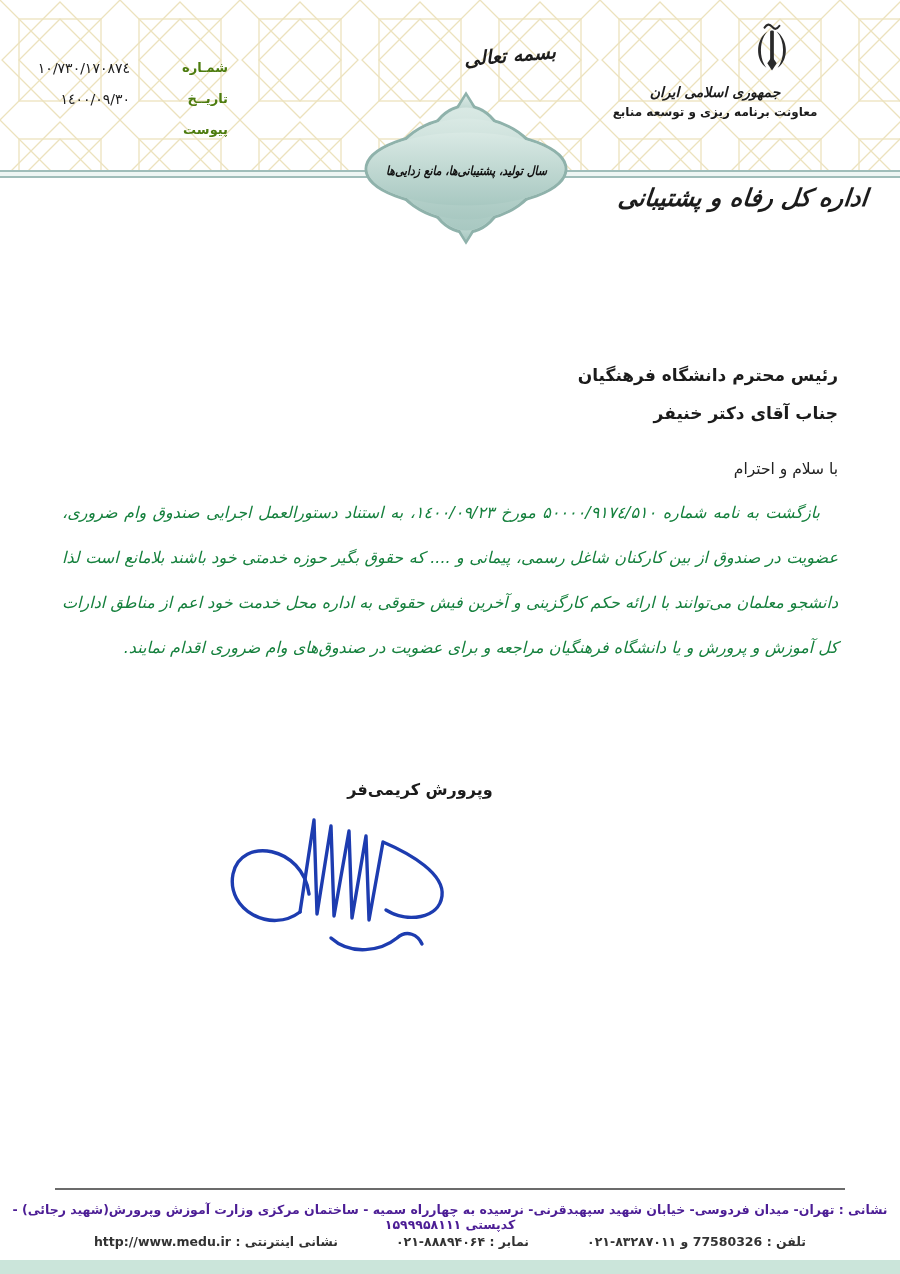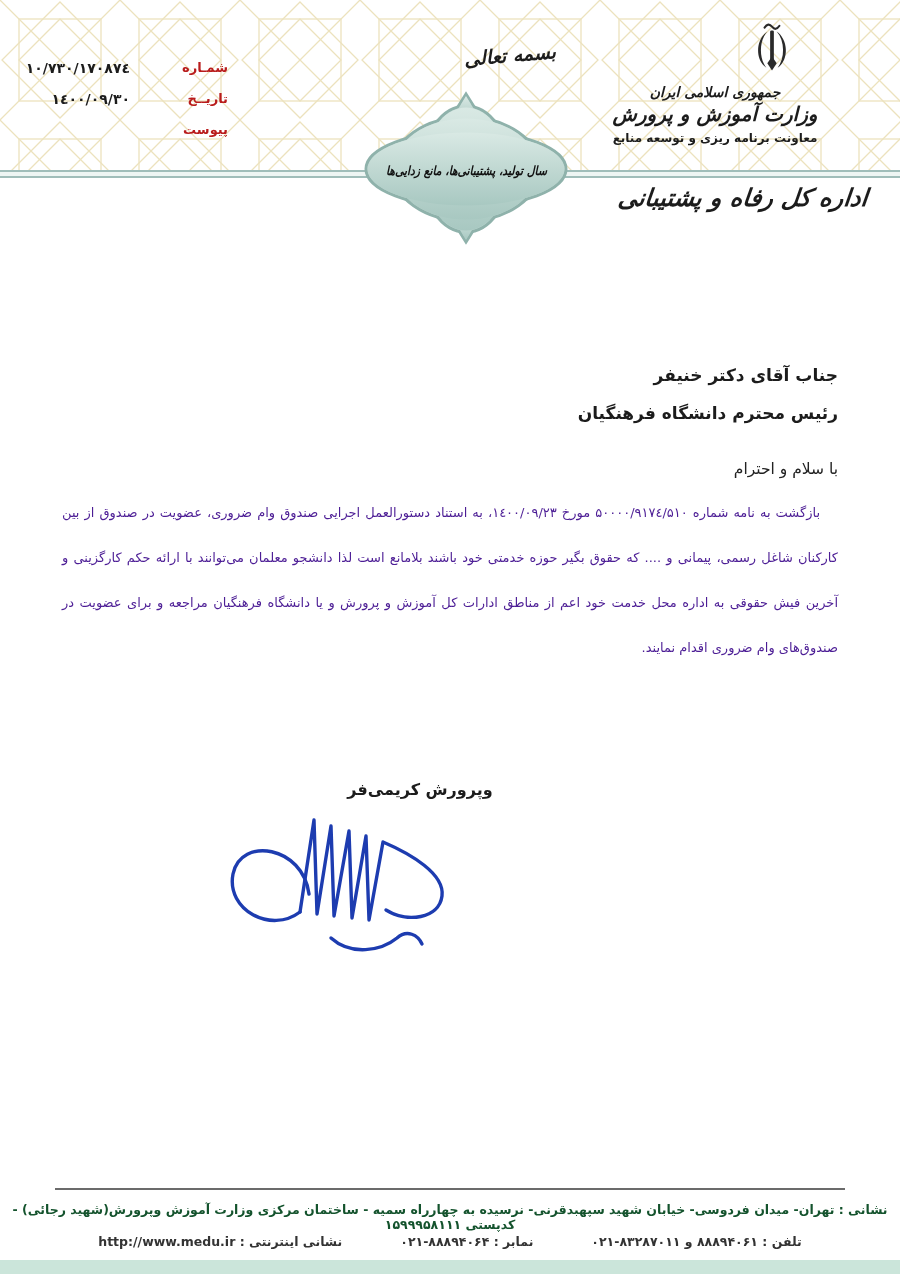--- a/index.html
+++ b/index.html
@@ -13,42 +13,42 @@
     border-top:2px solid #a0bdb9;border-bottom:2px solid #a0bdb9;background:#eef5f3;}
   .besmele{position:absolute;top:44px;left:440px;width:140px;z-index:2;text-align:center;
     font-size:19px;font-weight:bold;font-style:italic;transform:rotate(-5deg);}
   .emblem{position:absolute;top:20px;left:744px;width:56px;height:62px;z-index:2;}
   .org-block{position:absolute;top:84px;left:575px;width:280px;z-index:2;text-align:center;direction:rtl;}
   .org1{font-size:14px;font-weight:bold;font-style:italic;}
   .org2{font-size:20px;font-weight:bold;font-style:italic;margin-top:2px;}
   .org3{font-size:12px;font-weight:bold;margin-top:5px;}
   .meta{position:absolute;top:60px;left:13px;width:215px;z-index:2;direction:rtl;}
   .meta-row{position:relative;height:31px;}
-  .meta-label{position:absolute;right:0;top:0;font-size:13px;font-weight:bold;color:#b91c1c;}
-  .meta-value{position:absolute;right:98px;top:0;font-size:14px;font-weight:bold;direction:rtl;text-align:right;}
+  .meta-label{position:absolute;right:0;top:0;font-size:13px;font-weight:bold;color:#4d7c0f;}
+  .meta-value{position:absolute;right:98px;top:0;font-size:14px;font-weight:normal;direction:rtl;text-align:right;}
   .medallion{position:absolute;top:90px;left:358px;width:216px;height:156px;z-index:3;}
   .slogan{position:absolute;top:160px;left:358px;width:216px;z-index:4;text-align:center;direction:rtl;}
   .slogan span{display:inline-block;white-space:nowrap;transform:scaleX(0.86);
     font-size:12.5px;font-weight:bold;font-style:italic;color:#111;}
   .department{position:absolute;top:184px;right:32px;z-index:2;direction:rtl;
     font-size:24px;font-weight:bold;font-style:italic;transform:skewX(-6deg);}
   
   .recipient{position:absolute;top:356px;right:62px;direction:rtl;text-align:right;
     font-size:17px;font-weight:bold;line-height:38px;}
   .salutation{position:absolute;top:460px;right:62px;direction:rtl;font-size:15.5px;color:#222;margin-left:44px;}
   .body-par{position:absolute;top:490px;right:62px;left:62px;direction:rtl;
-    text-align:justify;font-size:13px;line-height:45px;color:#4c1d95;text-indent:18px;}
+    text-align:justify;font-size:16px;line-height:45px;color:#15803d;text-indent:18px;font-style:italic;}
   
   .sig-text{position:absolute;top:776px;left:320px;width:200px;text-align:center;
     direction:rtl;font-size:16px;font-weight:bold;line-height:28px;}
   .sig-svg{position:absolute;top:798px;left:213px;width:248px;height:165px;}
   
   .footer-rule{position:absolute;top:1188px;left:55px;right:55px;height:0;border-top:2px solid #6b6b6b;}
   .footer-address{position:absolute;top:1202px;left:10px;right:10px;direction:rtl;text-align:center;
-    font-size:12.5px;font-weight:bold;color:#14532d;}
+    font-size:12.5px;font-weight:bold;color:#4c1d95;}
   .footer-line2{position:absolute;top:1234px;left:0;right:0;display:flex;direction:rtl;
     justify-content:center;gap:58px;font-size:12.5px;font-weight:bold;color:#333;}
   .footer-item{direction:rtl;white-space:nowrap;}
   .web-url{direction:ltr;unicode-bidi:embed;}
   .bottom-bar{position:absolute;left:0;bottom:0;width:900px;height:14px;background:#cbe5da;}
 </style>
 </head>
 <body>
 
 <div class="page">
@@ -80,21 +80,20 @@
         <path d="M35,11 C47,19 49,41 36,50 C44,40 44,21 35,11 Z"></path>
         <rect x="28" y="10" width="4" height="34" rx="1.5"></rect>
         <path d="M30,53 l5,-8 -5,-7 -5,7 z"></path>
       </g>
       <path d="M22,7 q4,-6 8,-1 q4,5 8,-1" fill="none" stroke="#2a2a2a" stroke-width="2.2" stroke-linecap="round"></path>
     </svg>
   </div>
 
   <div class="org-block">
     <div class="org1">جمهوری اسلامی ایران</div>
-    <div class="org2">وزارت آموزش و پرورش</div>
     <div class="org3">معاونت برنامه ریزی و توسعه منابع</div>
   </div>
 
   <div class="meta">
     <div class="meta-row">
       <span class="meta-label">شمـاره</span>
       <span class="meta-value">۷۳۰/۱۷۰۸۷٤/۱۰</span>
     </div>
     <div class="meta-row">
       <span class="meta-label">تاریــخ</span>
@@ -130,43 +129,43 @@
       </g>
     </svg>
   </div>
   <div class="slogan">
     <span>سال تولید، پشتیبانی‌ها، مانع زدایی‌ها</span>
   </div>
 
   <div class="department">اداره کل رفاه و پشتیبانی</div>
 
   <div class="recipient">
+    <div>رئیس محترم دانشگاه فرهنگیان</div>
     <div>جناب آقای دکتر خنیفر</div>
-    <div>رئیس محترم دانشگاه فرهنگیان</div>
   </div>
 
   <div class="salutation">با سلام و احترام</div>
   <div class="body-par">بازگشت به نامه شماره ۵۰۰۰۰/۹۱۷٤/۵۱۰ مورخ ۱٤۰۰/۰۹/۲۳، به استناد دستورالعمل اجرایی صندوق وام ضروری، عضویت در صندوق از بین کارکنان شاغل رسمی، پیمانی و .... که حقوق بگیر حوزه خدمتی خود باشند بلامانع است لذا دانشجو معلمان می‌توانند با ارائه حکم کارگزینی و آخرین فیش حقوقی به اداره محل خدمت خود اعم از مناطق ادارات کل آموزش و پرورش و یا دانشگاه فرهنگیان مراجعه و برای عضویت در صندوق‌های وام ضروری اقدام نمایند.</div>
 
   <div class="sig-text">
     <div>وپرورش کریمی‌فر</div>
   </div>
   <svg class="sig-svg" viewBox="0 0 248 165">
     <g fill="none" stroke="#1d3cb0" stroke-width="3.4" stroke-linecap="round" stroke-linejoin="round">
       <path d="M96,96 C90,48 28,38 20,76 C13,112 58,136 87,114"></path>
       <path d="M87,114 L101,22 L104,116 L118,28 L121,118 L136,33 L139,120 L153,38 L156,122 L170,44
                C198,56 232,76 229,98 C226,121 194,125 173,112"></path>
       <path d="M118,140 C138,158 168,153 184,140 C194,131 205,137 209,146"></path>
     </g>
   </svg>
 
   <div class="footer-rule"></div>
   <div class="footer-address">نشانی : تهران- میدان فردوسی- خیابان شهید سپهبدقرنی- نرسیده به چهارراه سمیه - ساختمان مرکزی وزارت آموزش وپرورش(شهید رجائی) - کدپستی ۱۵۹۹۹۵۸۱۱۱</div>
   <div class="footer-line2">
-    <span class="footer-item">تلفن : ۸۸۸۹۴۰۶۱ و ۸۳۲۸۷۰۱۱-۰۲۱</span>
+    <span class="footer-item">تلفن : 77580326 و ۸۳۲۸۷۰۱۱-۰۲۱</span>
     <span class="footer-item">نمابر : ۸۸۸۹۴۰۶۴-۰۲۱</span>
     <span class="footer-item">
       <span>نشانی اینترنتی :</span>
       <span class="web-url">http://www.medu.ir</span>
     </span>
   </div>
   <div class="bottom-bar"></div>
 
 </div>
 

